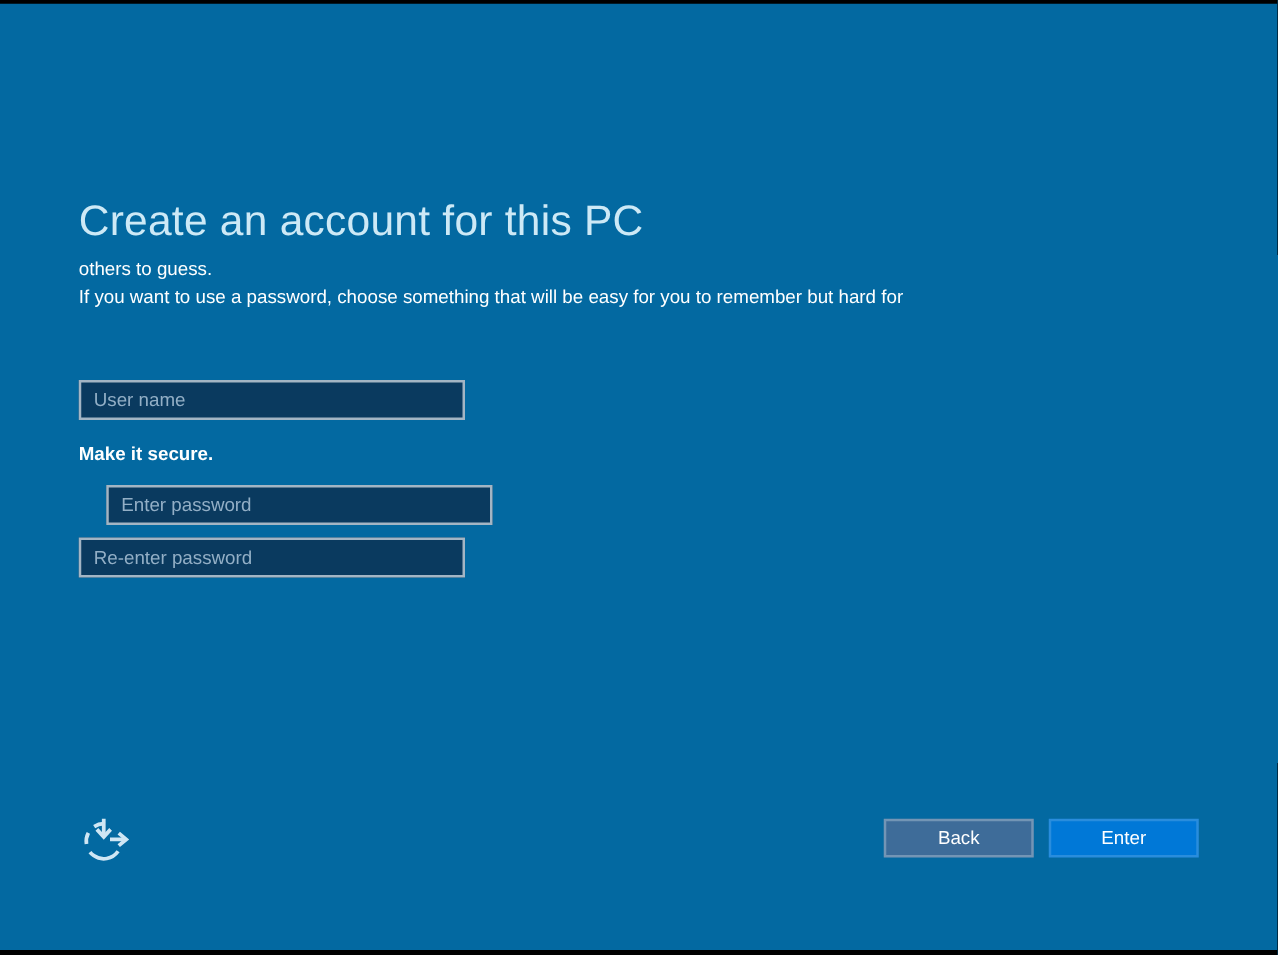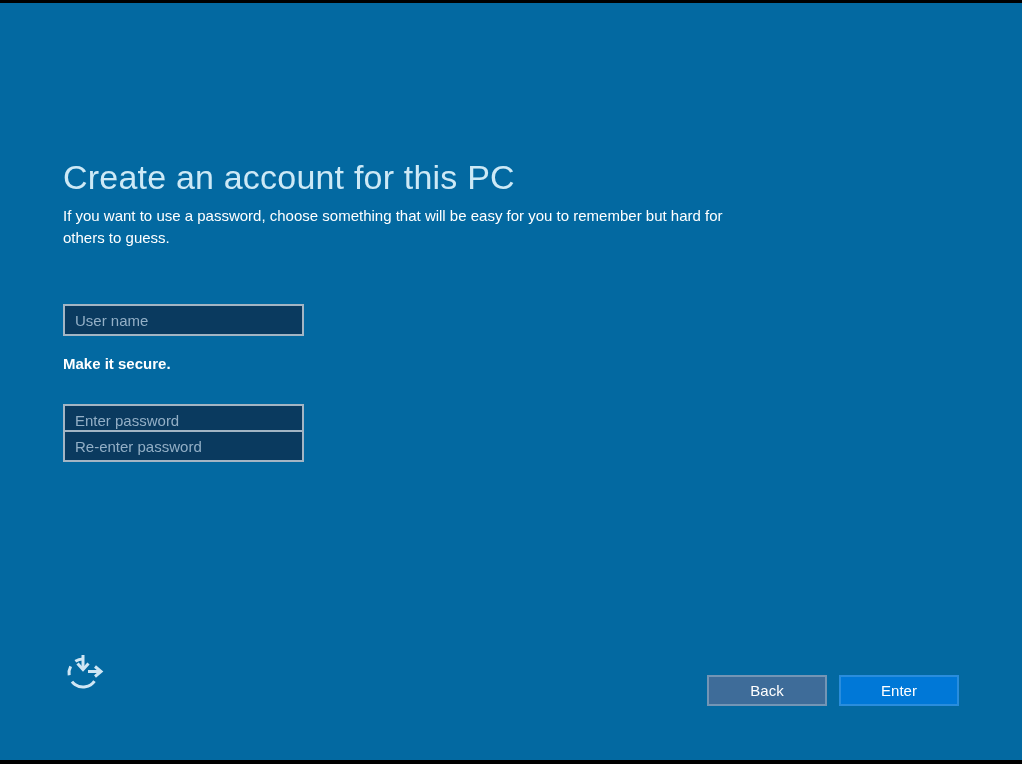--- a/index.html
+++ b/index.html
@@ -49,54 +49,53 @@
     font-weight: bold;
     color: #ffffff;
     white-space: nowrap;
   }
   .label-who { top: 274px; }
   .label-secure { top: 355px; text-align: right; }
 
   .text-input {
     position: absolute;
     left: 63px;
-    width: 241px;
+    width: 309px;
     height: 32px;
     box-sizing: border-box;
     background: #0a3a5f;
     border: 2px solid #a3b5c4;
     border-radius: 0;
     color: #ffffff;
     font-size: 15px;
     font-family: inherit;
     padding: 0 10px;
     outline: none;
   }
   .text-input::placeholder {
     color: #93afc6;
     opacity: 1;
   }
   .input-username { top: 304px; }
-  .input-password { top: 404px; }
+  .input-password { top: 388px; margin-left: 22px; }
   .input-reenter  { top: 430px; }
   .input-hint     { top: 474px; }
 
   .btn {
     position: absolute;
     top: 655px;
     width: 120px;
     height: 31px;
     box-sizing: border-box;
     font-size: 15px;
     font-family: inherit;
     color: #ffffff;
     cursor: pointer;
     border-radius: 0;
     padding: 0;
-    margin-top: 20px;
   }
   .btn-back {
     left: 707px;
     background: #3e6c99;
     border: 2px solid rgba(255,255,255,0.28);
   }
   .btn-next {
     left: 839px;
     background: #0078d7;
     border: 2px solid rgba(255,255,255,0.16);
@@ -120,22 +119,22 @@
 </head>
 <body>
 
 <div class="screen">
 
   <div class="letterbox top"></div>
 
   <h1 class="page-title">Create an account for this PC</h1>
 
   <div class="intro">
+    <div>others to guess.</div>
     <div>If you want to use a password, choose something that will be easy for you to remember but hard for</div>
-    <div>others to guess.</div>
   </div>
 
 
   <input type="text" class="text-input input-username" placeholder="User name" style="">
 
   <div class="field-label label-secure">Make it secure.</div>
 
   <input type="password" class="text-input input-password" placeholder="Enter password" style="">
 
   <input type="password" class="text-input input-reenter" placeholder="Re-enter password" style="">

